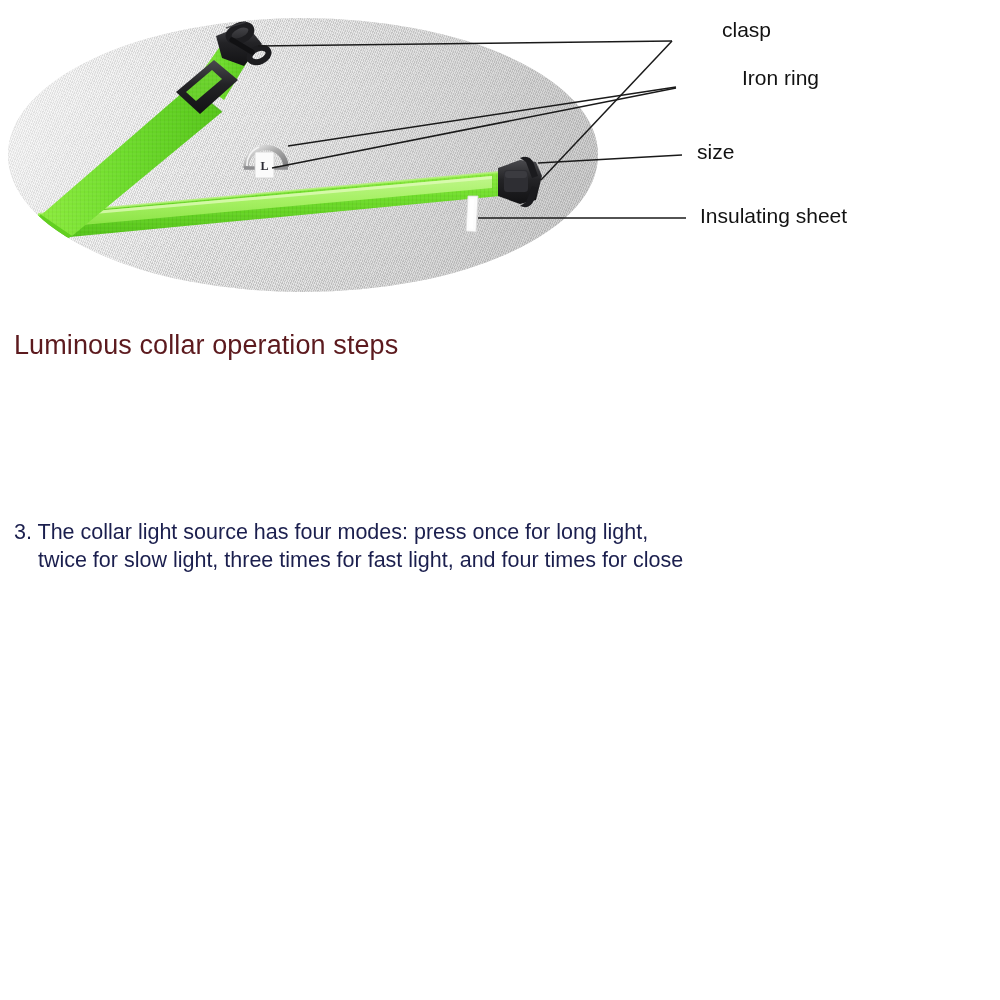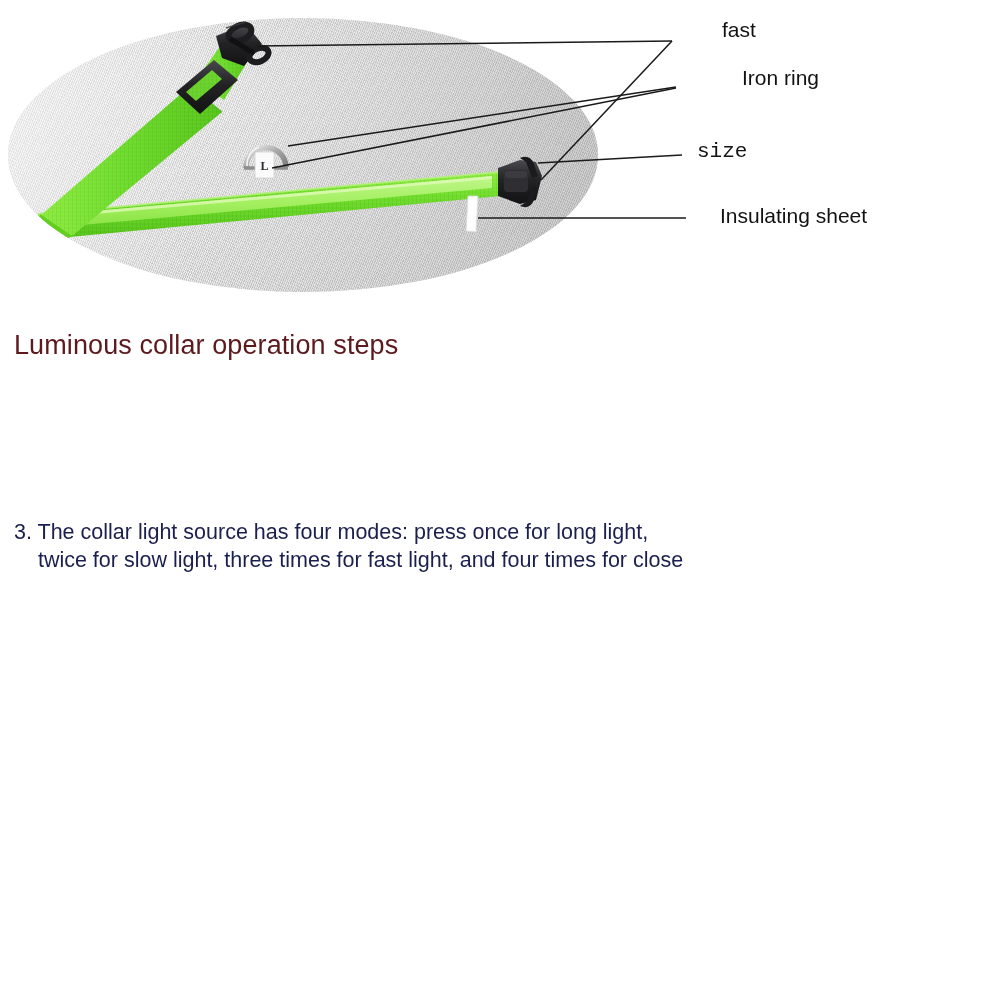--- a/index.html
+++ b/index.html
@@ -66,22 +66,22 @@
   .callout-label {
     position: absolute;
     color: #121212;
     font-size: 21px;
     line-height: 1;
     white-space: nowrap;
     font-family: "Liberation Sans", sans-serif;
   }
   #label-clasp            { left: 722px; top: 19px; }
   #label-iron-ring        { left: 742px; top: 67px; }
-  #label-size             { left: 697px; top: 141px; font-family: Liberation Mono, monospace; }
-  #label-insulating-sheet { left: 720px; top: 205px; }
+  #label-size             { left: 697px; top: 141px; }
+  #label-insulating-sheet { left: 700px; top: 205px; }
 
   
   #section-heading {
     position: absolute;
     left: 14px;
     top: 330px;
     font-size: 27px;
     color: #5c1a1e;
     letter-spacing: .1px;
     white-space: nowrap;
@@ -225,21 +225,21 @@
       <line x1="288" y1="146" x2="676" y2="87"></line>
 
       <line x1="272" y1="168" x2="676" y2="88"></line>
 
       <line x1="538" y1="163" x2="682" y2="155"></line>
 
       <line x1="478" y1="218" x2="686" y2="218"></line>
     </g>
   </svg>
 
-  <div class="callout-label" id="label-clasp">fast</div>
+  <div class="callout-label" id="label-clasp">clasp</div>
   <div class="callout-label" id="label-iron-ring">Iron ring</div>
   <div class="callout-label" id="label-size">size</div>
   <div class="callout-label" id="label-insulating-sheet">Insulating sheet</div>
 </div>
 
 <div id="section-heading">Luminous collar operation steps</div>
 
 <div id="steps-list">
   <p class="step-item" id="step-3">3. The collar light source has four modes: press once for long light,
     twice for slow light, three times for fast light, and four times for close</p>

